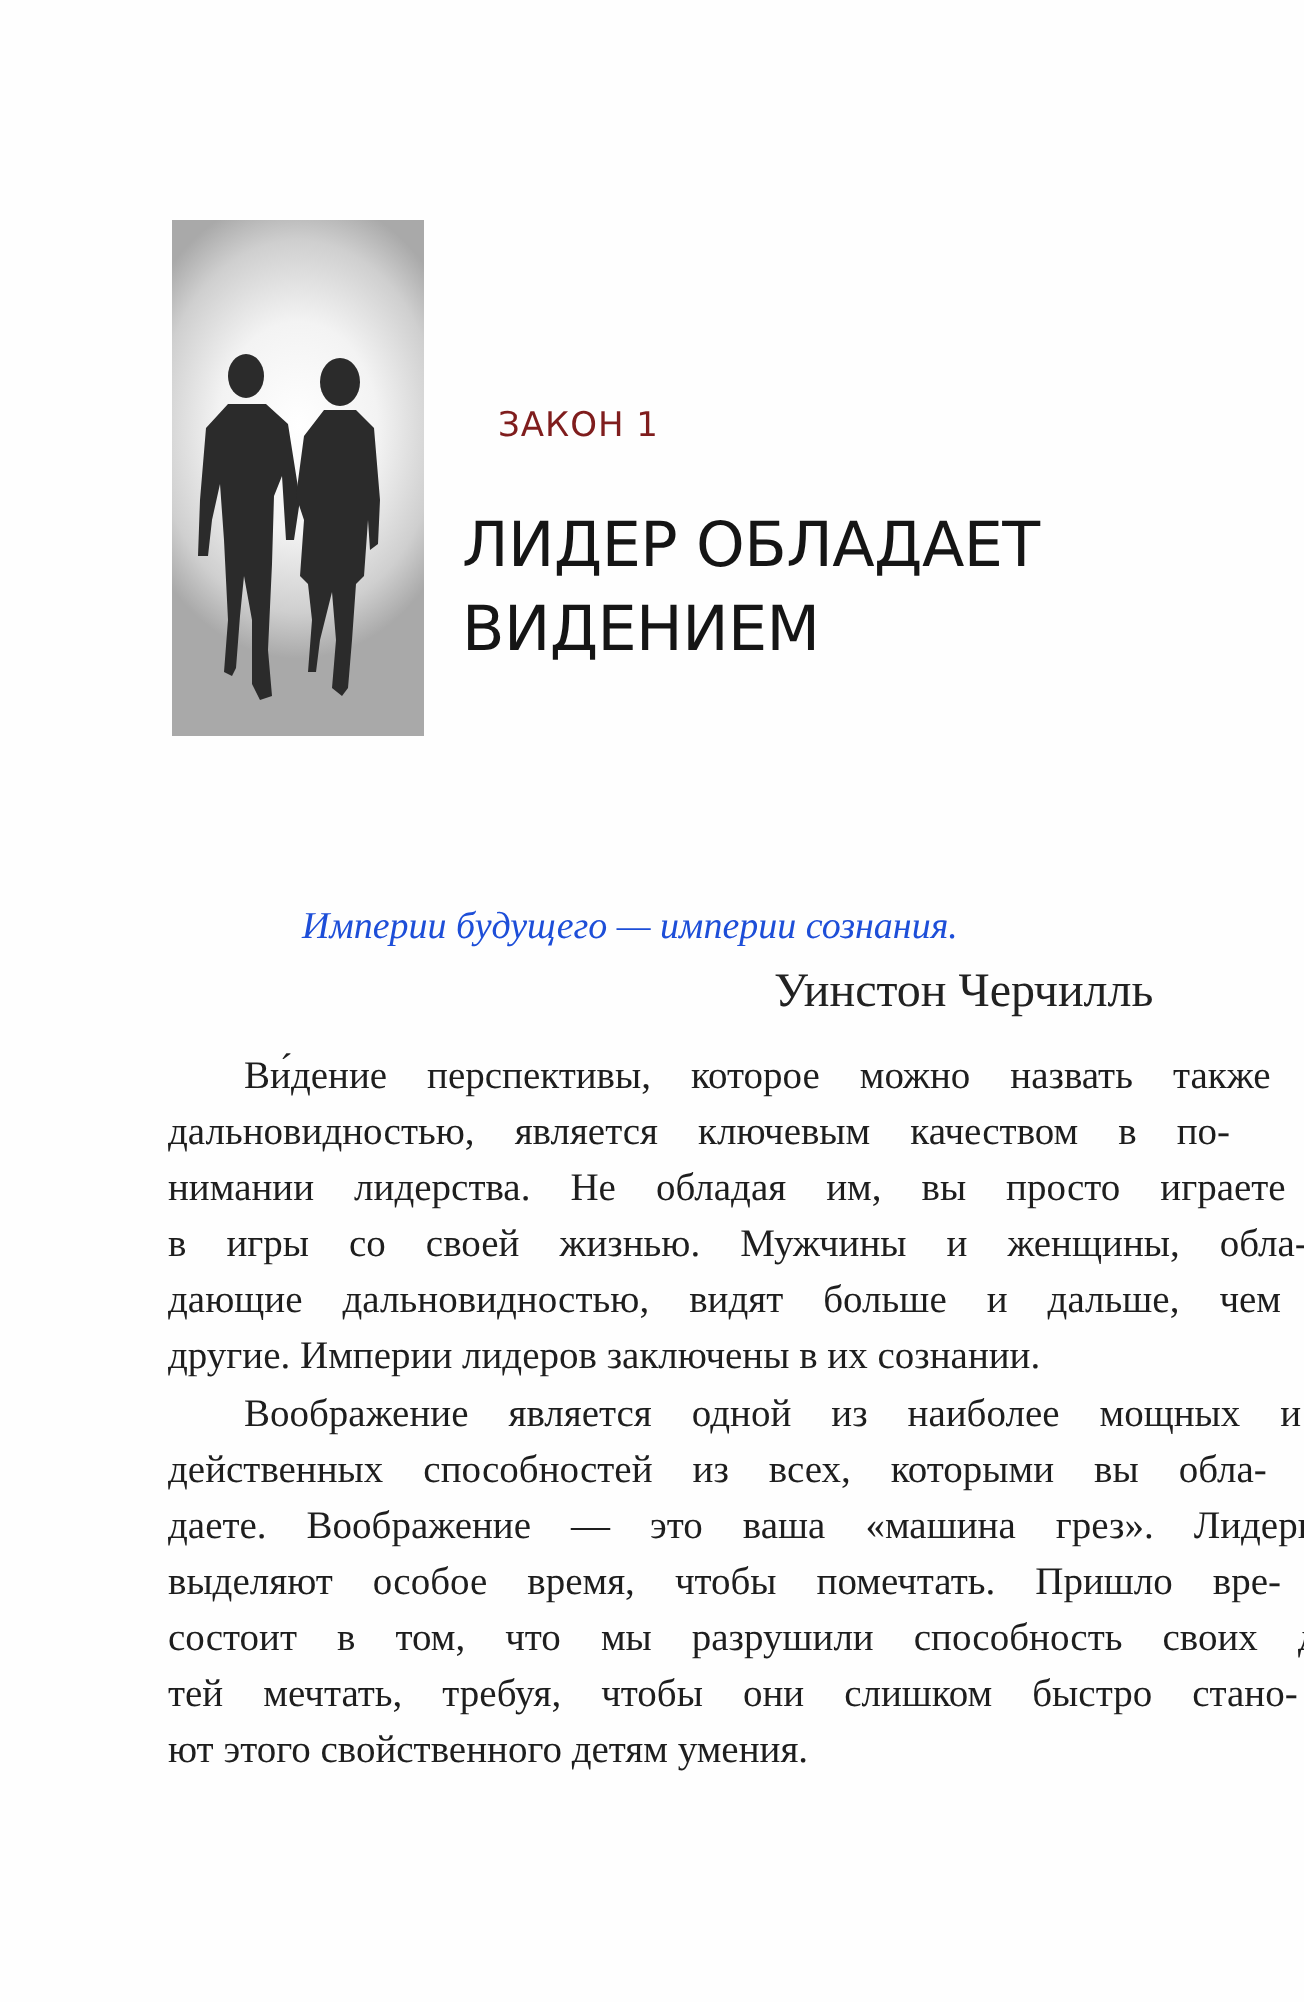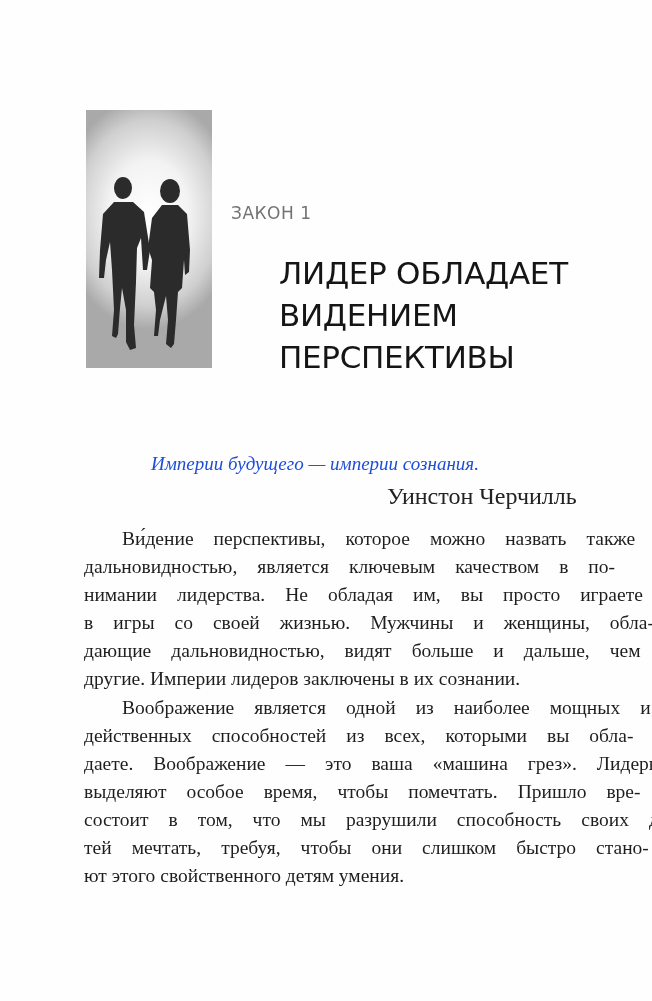--- a/index.html
+++ b/index.html
@@ -1,22 +1,22 @@
 <!DOCTYPE html>
 <html><head>
 <meta charset="utf-8">
 <style>
   html, body { margin:0; padding:0; background:#fefefe; }
   body { width:652px; height:1001px; position:relative; overflow:hidden; font-family:"Liberation Serif","DejaVu Serif",serif; color:#1e1e1e; }
   .photo { position:absolute; left:86px; top:110px; width:126px; height:258px;
     background: radial-gradient(ellipse 70% 45% at 50% 40%, #ffffff 0%, #f3f3f3 45%, #cfcfcf 80%, #a9a9a9 100%);
     overflow:hidden; }
   .photo svg { position:absolute; left:0; top:0; width:126px; height:258px; }
-  .chapter-label { position:absolute; left:231px; top:203px; font-family:"DejaVu Sans","Liberation Sans",sans-serif; font-size:17px; letter-spacing:0.5px; color:#737373; }
-  .chapter-title { position:absolute; left:231px; top:252px; font-family:"DejaVu Sans","Liberation Sans",sans-serif; font-size:31px; line-height:42px; color:#151515; letter-spacing:-0.3px;margin-left:48px; }
+  .chapter-label { position:absolute; left:249px; top:203px; font-family:"DejaVu Sans","Liberation Sans",sans-serif; font-size:17px; letter-spacing:0.5px; color:#7f1d1d; }
+  .chapter-title { position:absolute; left:231px; top:252px; font-family:"DejaVu Sans","Liberation Sans",sans-serif; font-size:31px; line-height:42px; color:#151515; letter-spacing:-0.3px; }
   .chapter-title div { white-space:nowrap; }
   .epigraph { position:absolute; left:151px; top:453px; font-size:19px; font-style:italic; color:#1d4ed8; }
   .attribution { position:absolute; left:387px; top:483px; font-size:24px; color:#222; }
   .body { position:absolute; left:84px; top:525px; width:485px; font-size:19.5px; line-height:28.1px; color:#1e1e1e; }
   .line { display:block; text-align:justify; text-align-last:justify; white-space:nowrap; height:28.1px; }
   .line.last { text-align-last:left; }
   .line.indent { padding-left:38px; }
   .jl { display:flex; justify-content:space-between;gap:20px; }
 </style>
 </head>
@@ -33,21 +33,20 @@
       <path d="M76 95 L92 95 L101 104 L104 140 L103 162 L99 165 L98 150 L96 178 L92 182 L90 210 L88 234 L85 238 L80 234 L82 210 L80 186 L74 210 L72 226 L68 226 L70 200 L68 182 L64 178 L66 150 L62 138 L66 108 Z"></path>
     </g>
   </svg>
 </div>
 
 <div class="chapter-label">ЗАКОН 1</div>
 
 <div class="chapter-title">
   <div>ЛИДЕР ОБЛАДАЕТ</div>
   <div>ВИДЕНИЕМ</div>
-  <div>ПЕРСПЕКТИВЫ</div>
 </div>
 
 <div class="epigraph">Империи будущего — империи сознания.</div>
 <div class="attribution">Уинстон Черчилль</div>
 
 <div class="body">
   <div>
     <span class="line indent jl">
         <span>Ви́дение</span>
         <span>перспективы,</span>

